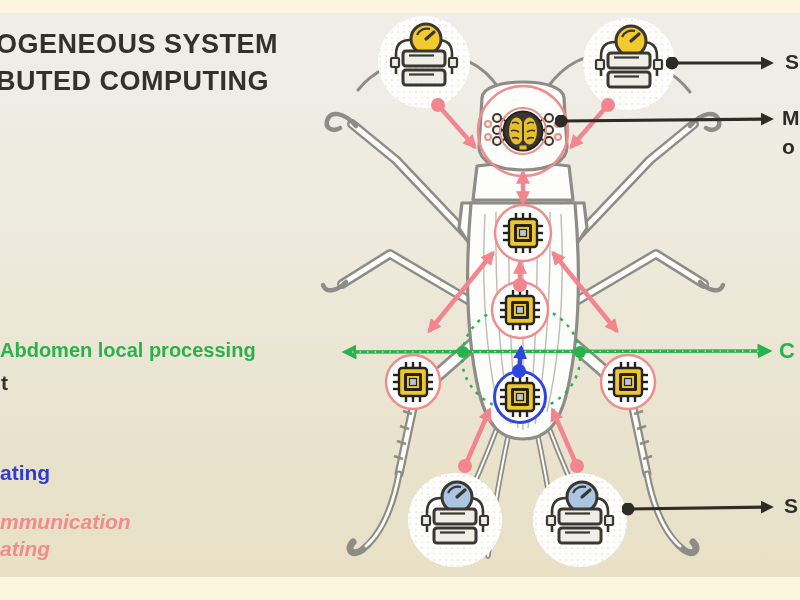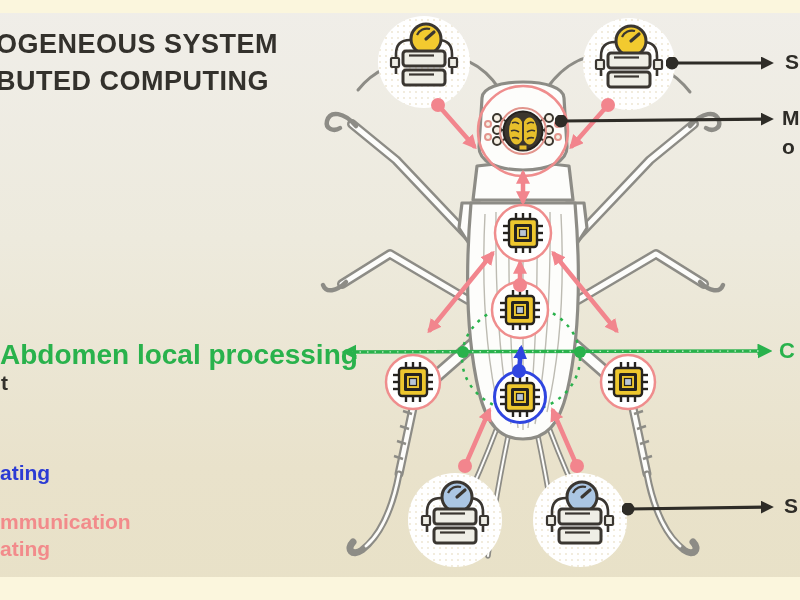--- a/index.html
+++ b/index.html
@@ -6,24 +6,24 @@
   #stage{
     position:relative;width:800px;height:600px;overflow:hidden;
     font-family:"Liberation Sans",sans-serif;
     background:linear-gradient(180deg,#f0eee9 0%,#edeadd 40%,#e9e2cb 78%,#e8e1c7 100%);
   }
   .strip{position:absolute;left:0;width:800px;background:#fbf6dd;}
   .strip.top{top:0;height:13px;}
   .strip.bottom{top:577px;height:23px;}
   .txt{position:absolute;font-weight:bold;white-space:pre;}
   .t-title{left:-4px;top:26px;font-size:27px;line-height:37px;color:#33312c;letter-spacing:.5px;}
-  .t-abdomen{left:0;top:339px;width:332px;text-align:left;font-size:28px;color:#29b24c;}
+  .t-abdomen{left:0;top:339px;width:332px;text-align:left;font-size:20px;color:#29b24c;}
   .t-black-frag{left:1px;top:371px;font-size:21px;color:#33312c;}
   .t-blue{left:0;top:431px;font-size:21px;line-height:28px;color:#2c3cd4;}
-  .t-pink{left:0;top:508px;font-size:21px;line-height:27px;color:#f28b8b;}
+  .t-pink{left:0;top:508px;font-size:21px;line-height:27px;color:#f28b8b;font-style:italic;}
   .t-r{font-size:21px;color:#2e2c27;}
   .t-r-top{left:785px;top:50px;}
   .t-r-head{left:782px;top:103px;line-height:29px;}
   .t-r-mid{left:779px;top:338px;color:#29b24c;font-size:22px;}
   .t-r-bot{left:784px;top:494px;}
   svg{position:absolute;left:0;top:0;}
   .limbG{stroke:#8d8c86;fill:none;stroke-linecap:round;stroke-linejoin:round;}
   .limbW{stroke:#fdfdfb;fill:none;stroke-linecap:round;stroke-linejoin:round;}
   .bodyfill{fill:#fdfdfb;stroke:#8d8c86;stroke-width:3.2;stroke-linejoin:round;}
   .seam{stroke:#bdbbb2;stroke-width:1.4;fill:none;}

